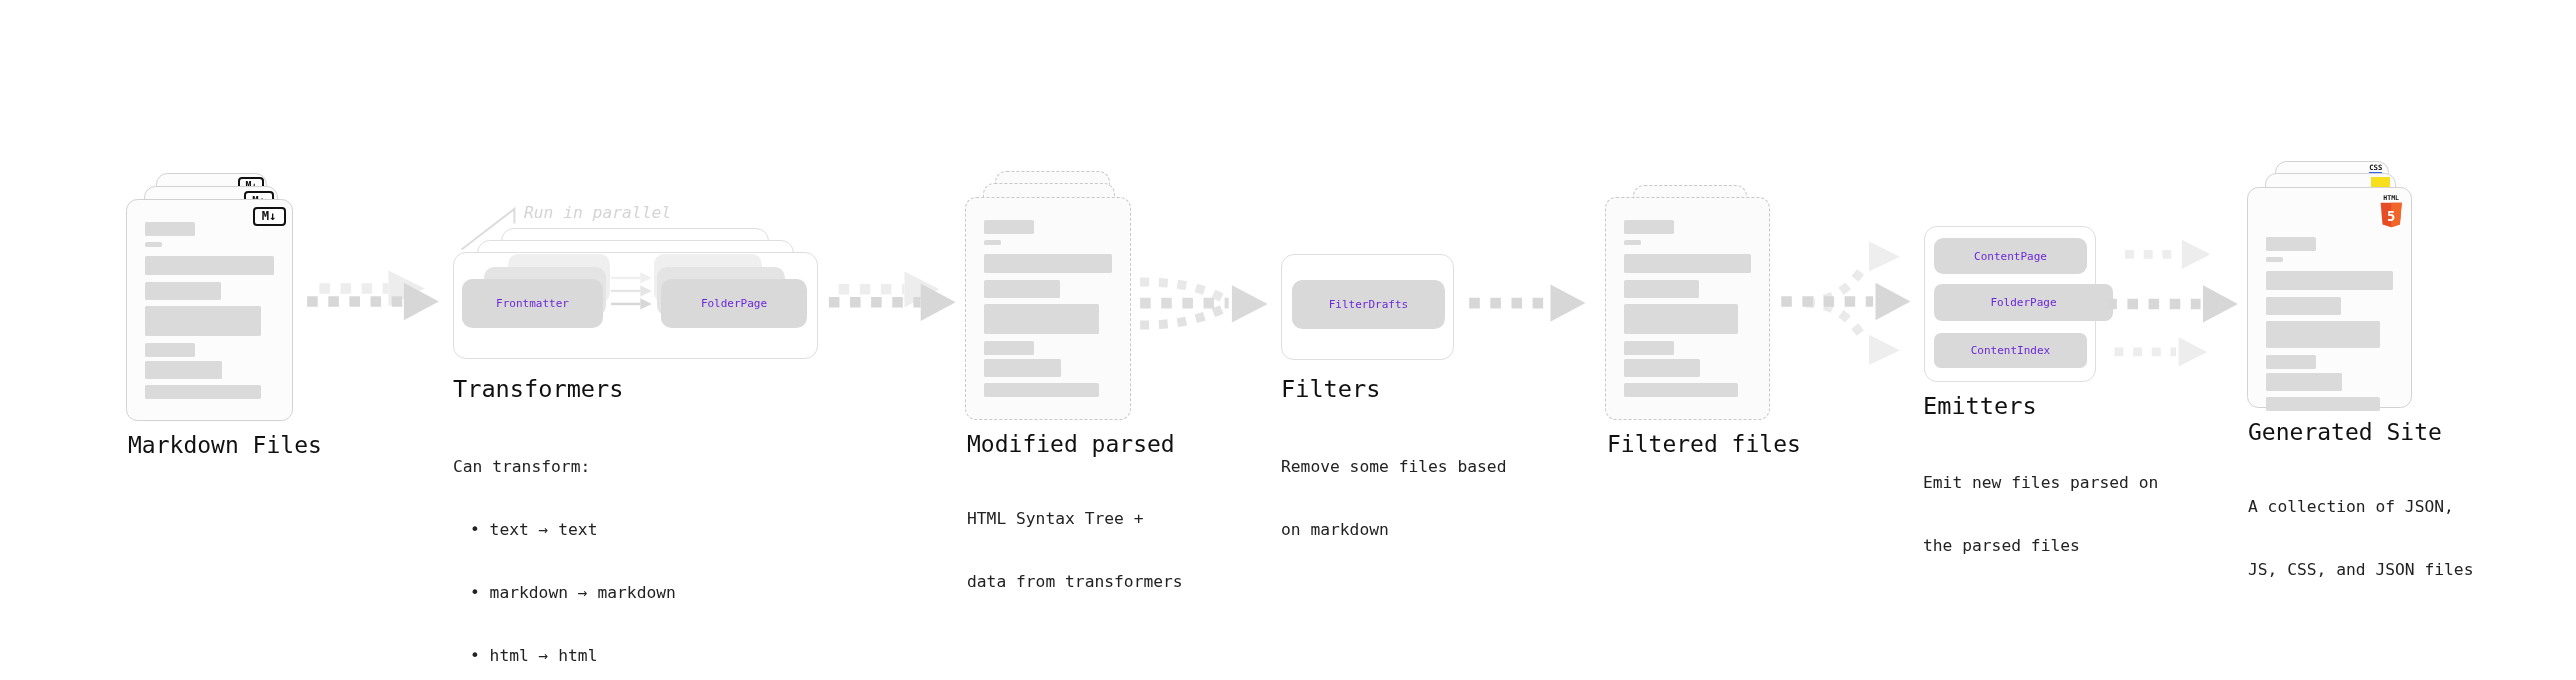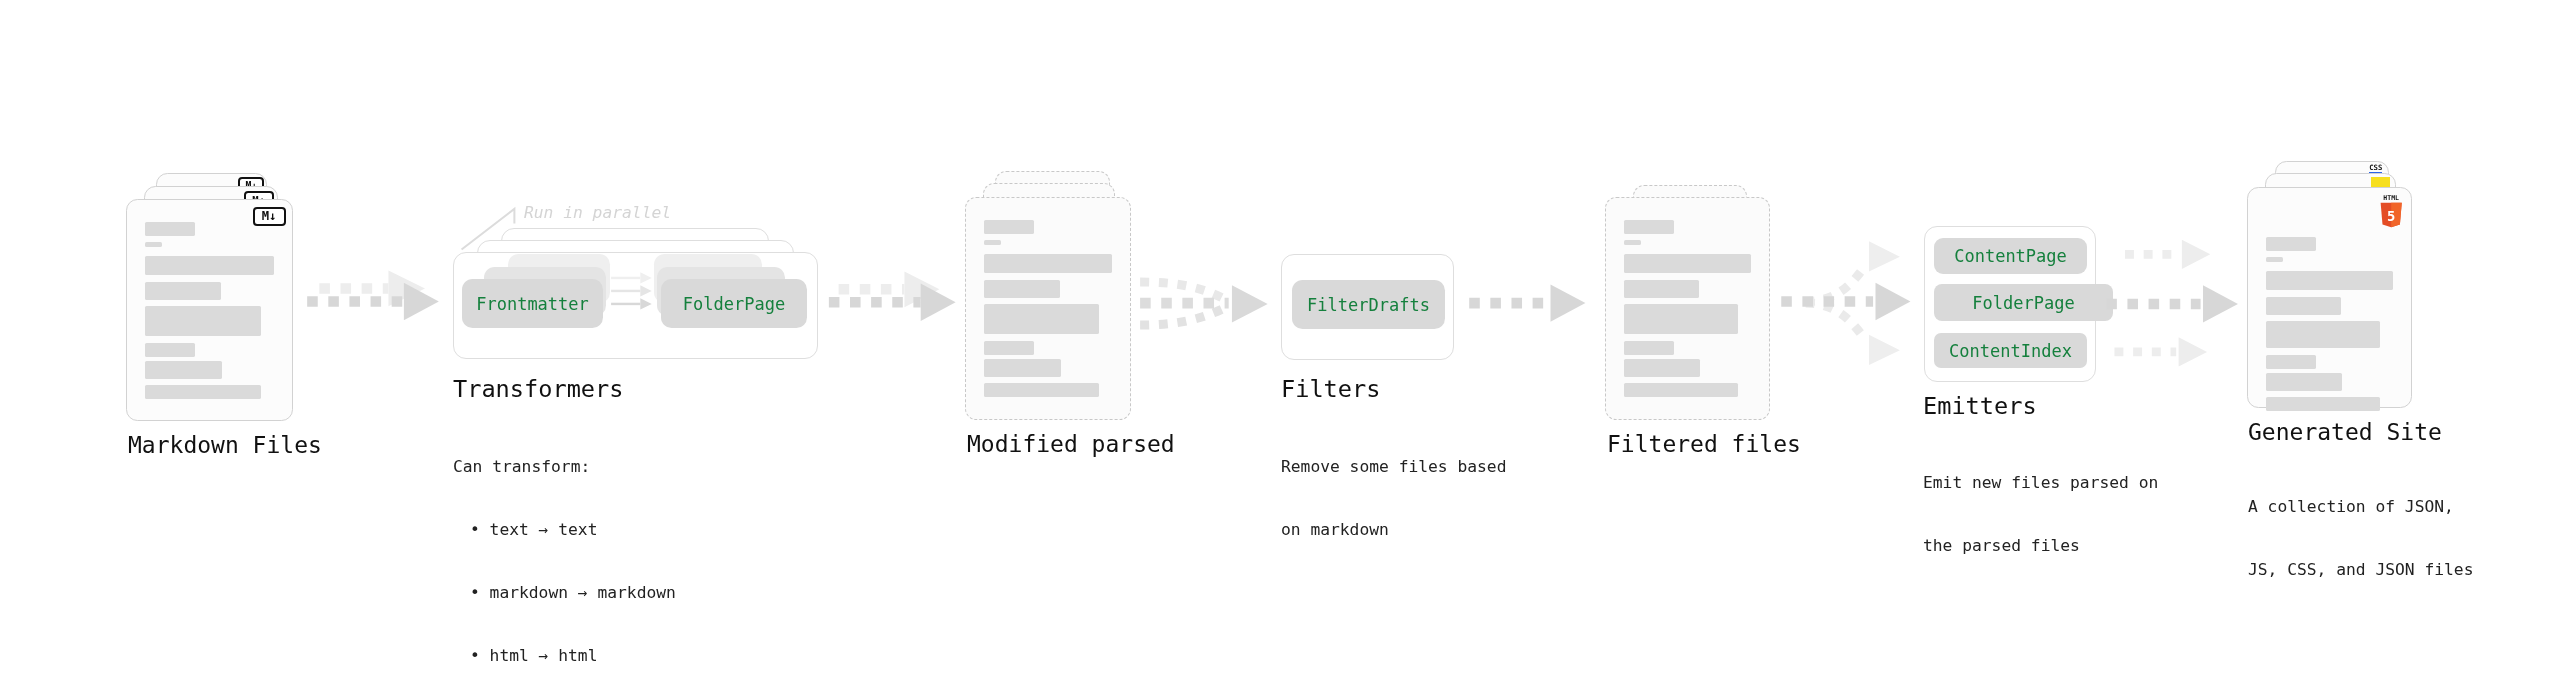--- a/index.html
+++ b/index.html
@@ -38,21 +38,21 @@
   .html5-badge { position:absolute; right:8.1px; top:4.9px; }
 
   
   .container-box {
     position:absolute; box-sizing:border-box; background:#fff;
     border:1.6px solid #dedede; border-radius:13px;
   }
   .pill {
     position:absolute; box-sizing:border-box; background:var(--pill,#d9d9d9);
     border-radius:10.6px; display:flex; align-items:center; justify-content:center;
-    font-size:17px; color:#15803d; white-space:pre;
+    font-size:11px; color:#6d28d9; white-space:pre;
   }
   .pill--ghost1 { background:#e4e4e4; }
   .pill--ghost2 { background:#efefef; }
 
   
   .stage-label { position:absolute; font-size:23px; color:var(--title,#111); white-space:pre; }
   .stage-desc  { position:absolute; font-size:16.3px; line-height:21px; color:var(--body,#222); white-space:pre; }
   .stage-desc .indent { padding-left:17px; }
   .annotation  { position:absolute; font-size:16.3px; color:var(--annotation,#d4d4d4); white-space:pre;font-style:italic; }
 
@@ -118,20 +118,24 @@
           <div class="bar" style="width: 13%; height: 4.9px; margin-bottom: 9px;"></div>
           <div class="bar" style="width: 100%; height: 19.5px; margin-bottom: 6.5px;"></div>
           <div class="bar" style="width: 59%; height: 18px; margin-bottom: 6.5px;"></div>
           <div class="bar" style="width: 90%; height: 30px; margin-bottom: 6.5px;"></div>
           <div class="bar" style="width: 39%; height: 14px; margin-bottom: 4.9px;"></div>
           <div class="bar" style="width: 60%; height: 18px; margin-bottom: 5.7px;"></div>
           <div class="bar" style="width: 90%; height: 14px; margin-bottom: 0px;"></div>
         </div>
     </div>
     <div class="stage-label" style="left:967px; top:431px;">Modified parsed</div>
+    <div class="stage-desc" style="left:967px; top:466px;">
+      <div>HTML Syntax Tree +</div>
+      <div>data from transformers</div>
+    </div>
   </div>
 
   <div class="stage">
     <div class="container-box" style="left:1281px; top:254px; width:173px; height:106px;"></div>
     <div class="pill" style="left:1292px; top:280px; width:153px; height:49px;">FilterDrafts</div>
     <div class="stage-label" style="left:1281px; top:375px; font-size:23.6px;">Filters</div>
     <div class="stage-desc" style="left:1281px; top:414px;">
       <div>Remove some files based</div>
       <div>on markdown</div>
     </div>

